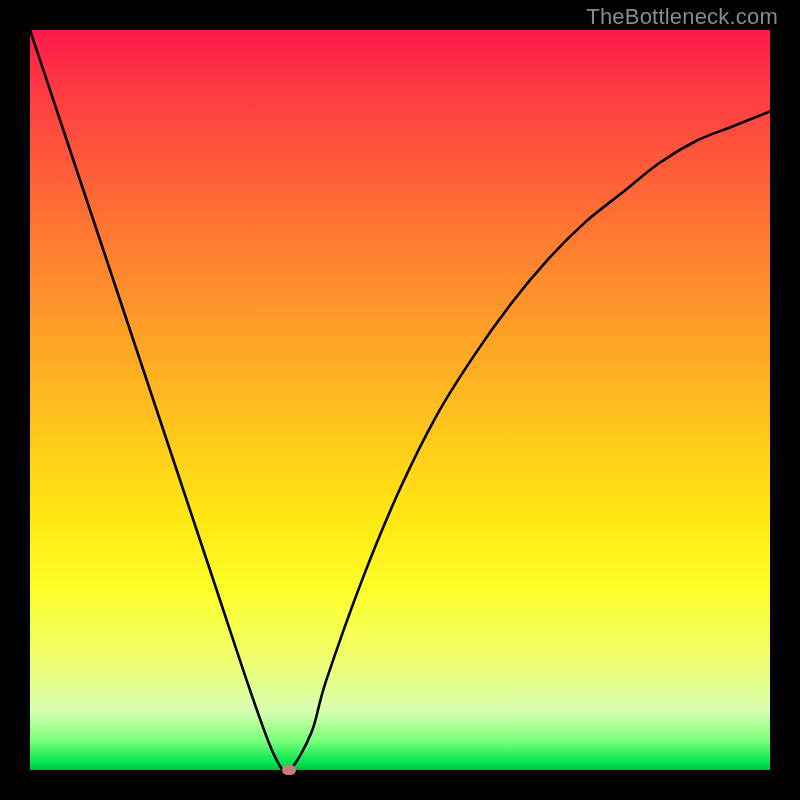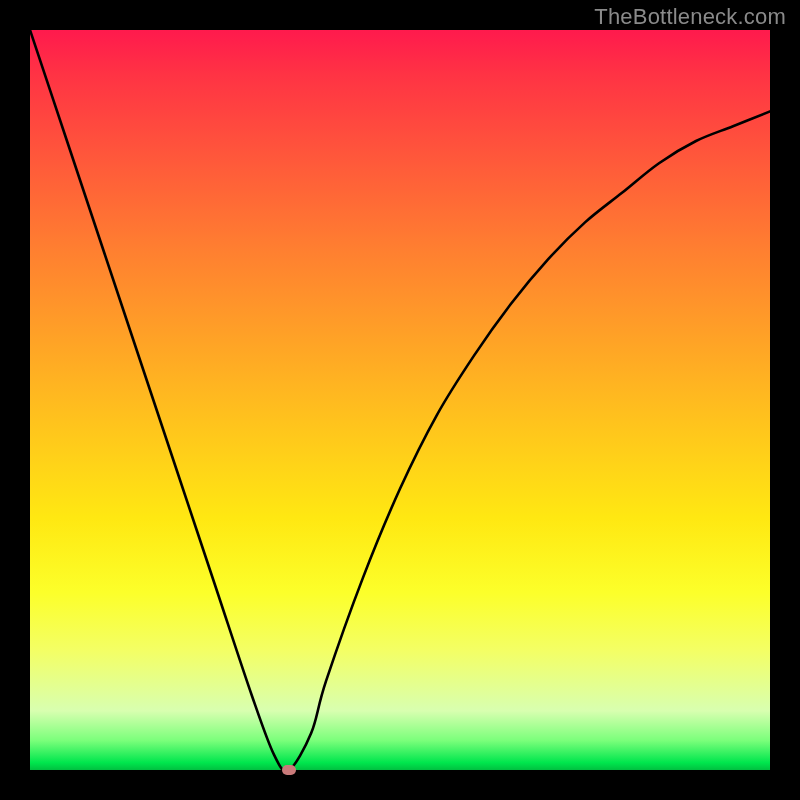--- a/index.html
+++ b/index.html
@@ -37,21 +37,21 @@
       #f3ff66 84%,
       #d8ffb0 92%,
       #7bff7b 96%,
       #00e64d 99%,
       #00c040 100%
     );
   }
   .watermark {
     position: absolute;
     top: 4px;
-    right: 14px;
+    right: 22px;
     color: #8a8a8a;
     font-size: 22px;
     font-weight: 500;
     letter-spacing: 0.2px;
     user-select: none;
   }
   svg.curve {
     position: absolute;
     top: 0;
     left: 0;

